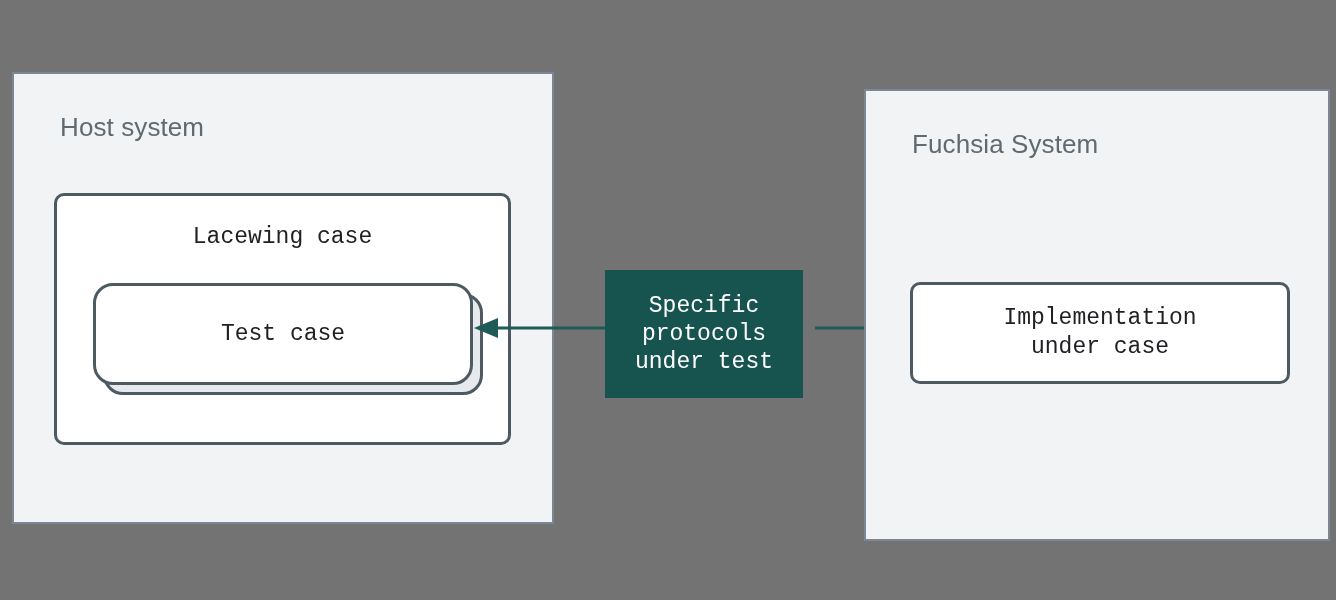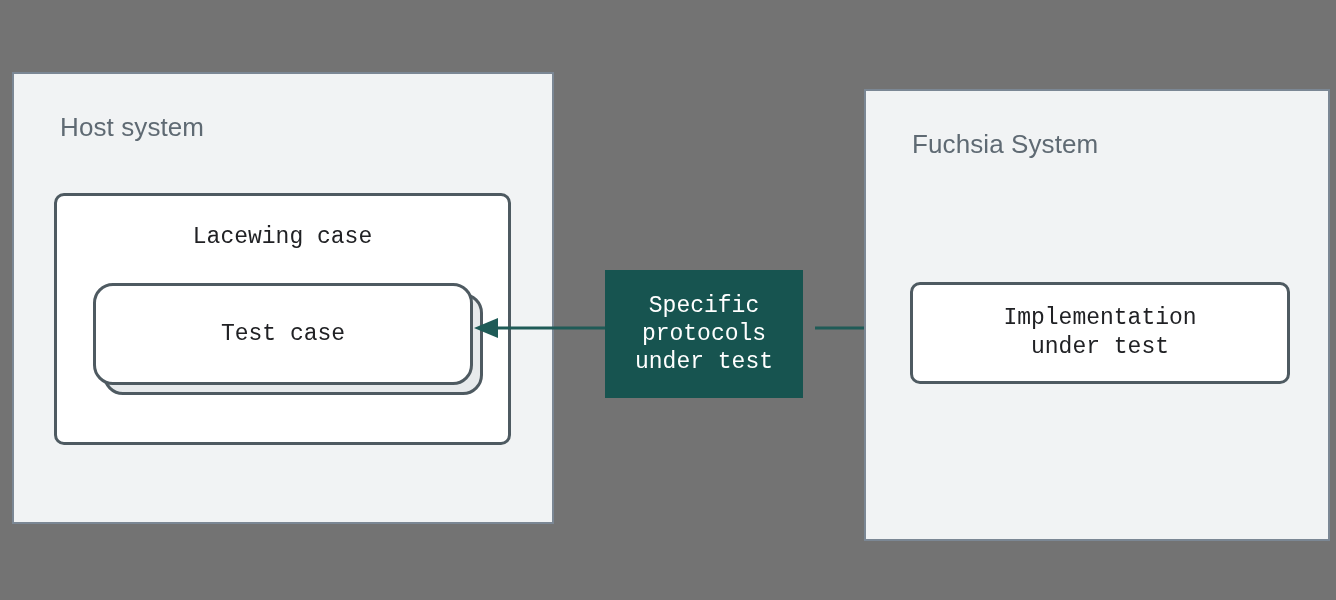--- a/index.html
+++ b/index.html
@@ -202,16 +202,16 @@
     <line x1="0" y1="10" x2="74" y2="10" stroke="#1f5b57" stroke-width="3"></line>
     <polygon points="96,10 72,0 72,20" fill="#1f5b57"></polygon>
   </svg>
 
   <div class="panel" id="panel-fuchsia">
     <div class="panel-title">Fuchsia System</div>
   </div>
 
   <div id="box-implementation">
     <div id="label-implementation">Implementation
-under test</div>
+under case</div>
   </div>
 
 </div>
 
 </body></html>

